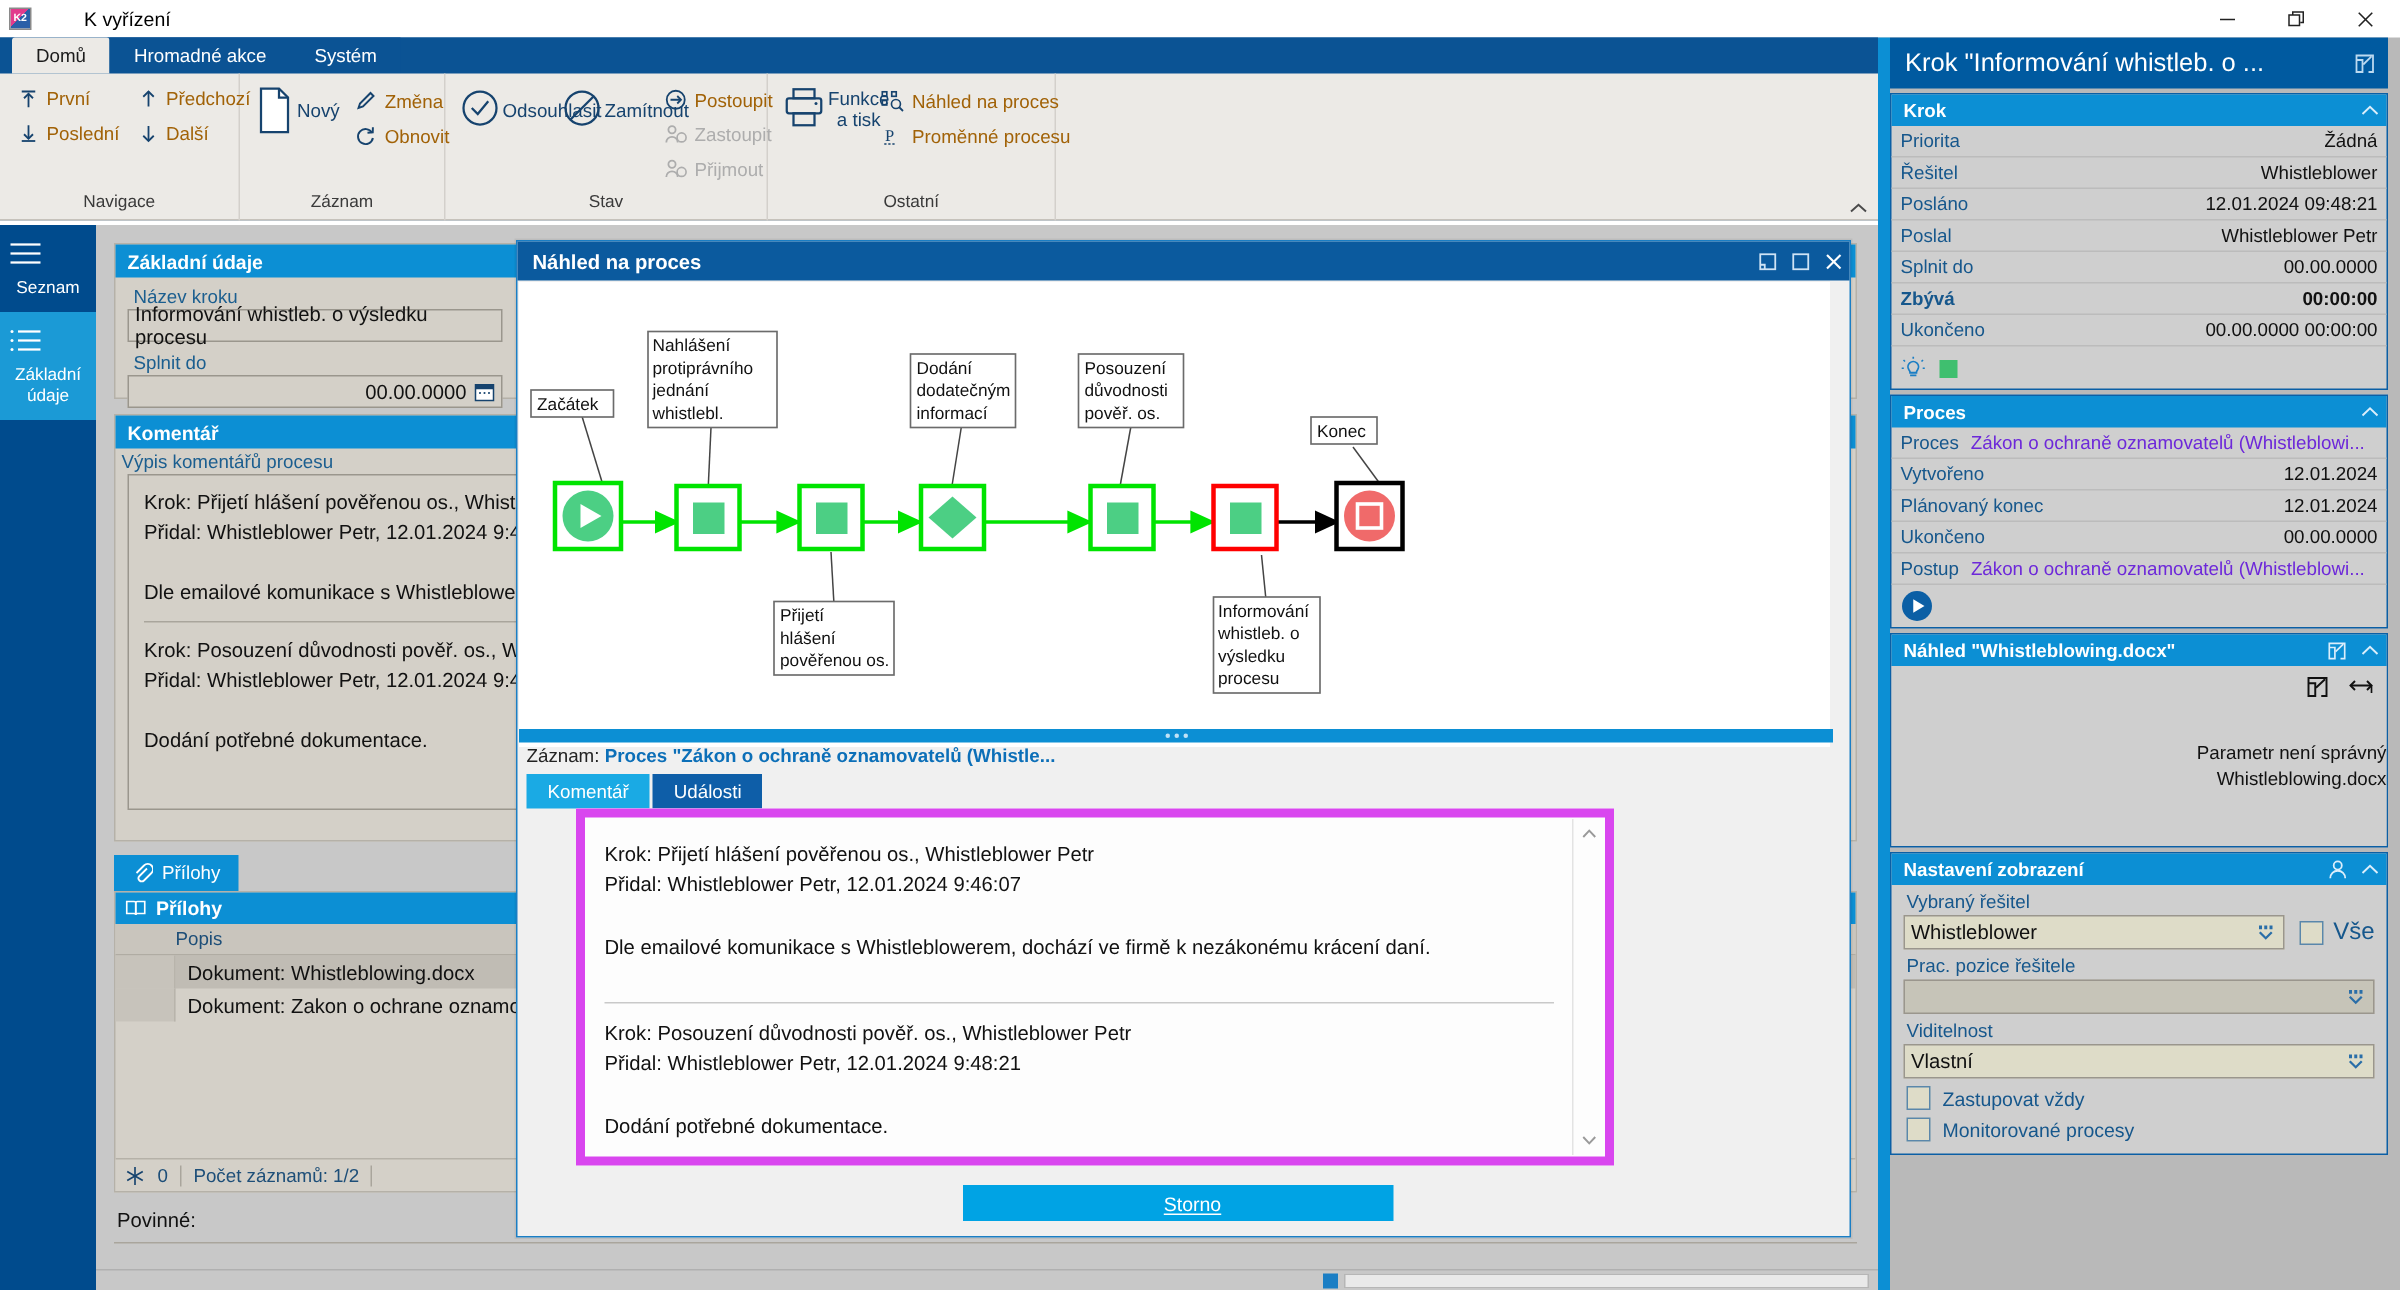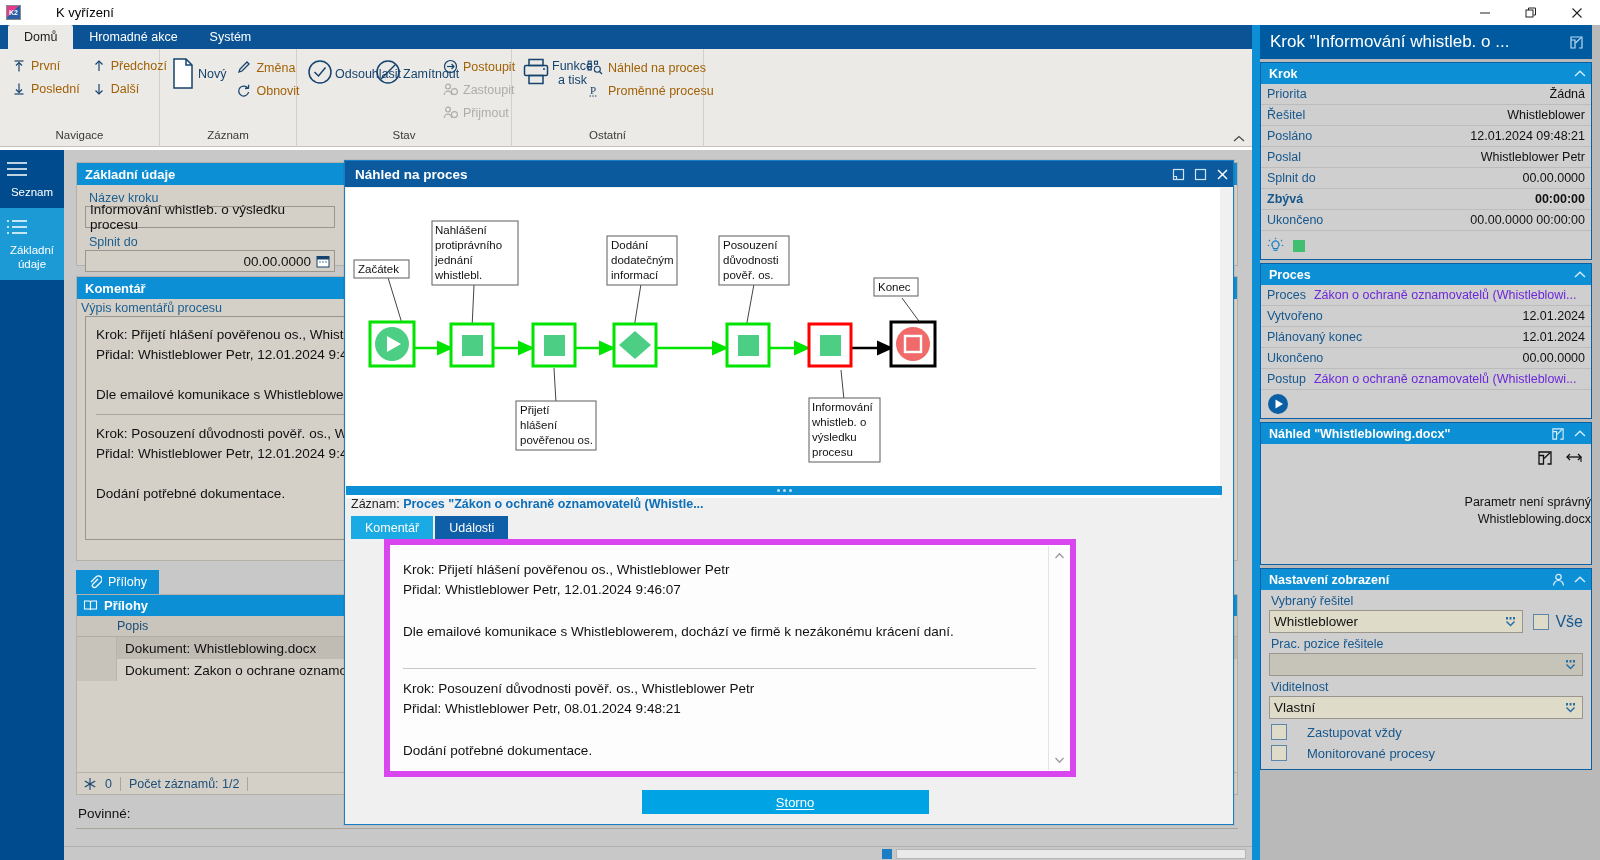--- a/index.html
+++ b/index.html
@@ -159,21 +159,21 @@
   .rp-iconbar { height:28px; display:flex; align-items:center; gap:8px; padding-left:6px; }
   .rp-prev-body { height:120px; background:#cfcfcf; position:relative; }
   .rp-prev-tools { position:absolute; right:8px; top:6px; display:flex; gap:12px; color:#111; }
   .rp-prev-msg { position:absolute; left:0; right:0; top:50px; text-align:right;
                  font-size:12.5px; color:#111; line-height:17px; }
   .rp-fieldlabel { color:#16578c; font-size:12.5px; padding:4px 0 2px 10px; }
   .rp-input { height:23px; margin:0 8px 0 8px; background:#dedcc8; border:1px solid #9a968d;
               display:flex; align-items:center; padding:0 4px; font-size:13.5px; color:#111; }
   .rp-input.empty { background:#c6c4b8; }
   .rp-input .v { flex:1; overflow:hidden; white-space:nowrap; }
-  .rp-chk { display:flex; align-items:center; gap:20px; padding:5px 0 0 10px; font-size:13px; color:#16578c; }
+  .rp-chk { display:flex; align-items:center; gap:8px; padding:5px 0 0 10px; font-size:13px; color:#16578c; }
   .chkbox { width:16px; height:16px; background:#dedcc8; border:1px solid #5a87ab; flex:none; }
 
   svg { display:block; }
 </style>
 </head>
 <body>
 
 <div id="root">
 
   <div class="titlebar">
@@ -660,21 +660,21 @@
     </div>
 
     <div class="modal-memo">
       <div class="modal-memo-inner">
         <div>Krok: Přijetí hlášení pověřenou os., Whistleblower Petr</div>
         <div>Přidal: Whistleblower Petr, 12.01.2024 9:46:07</div>
         <div style="height:22px;"></div>
         <div>Dle emailové komunikace s Whistleblowerem, dochází ve firmě k nezákonému krácení daní.</div>
         <div style="height:1px;background:#c9c9c9;margin:26px 0 10px 0;"></div>
         <div>Krok: Posouzení důvodnosti pověř. os., Whistleblower Petr</div>
-        <div>Přidal: Whistleblower Petr, 08.01.2024 9:48:21</div>
+        <div>Přidal: Whistleblower Petr, 12.01.2024 9:48:21</div>
         <div style="height:22px;"></div>
         <div>Dodání potřebné dokumentace.</div>
       </div>
       <div class="memo-scroll">
         <div class="memo-arr" style="top:0;">
           <svg width="11" height="8" viewBox="0 0 11 8">
               <polyline points="1.5,6 5.5,1.8 9.5,6" fill="none" stroke="#9a9a9a" stroke-width="1.3"></polyline>
             </svg>
         </div>
         <div class="memo-arr" style="bottom:0;">

